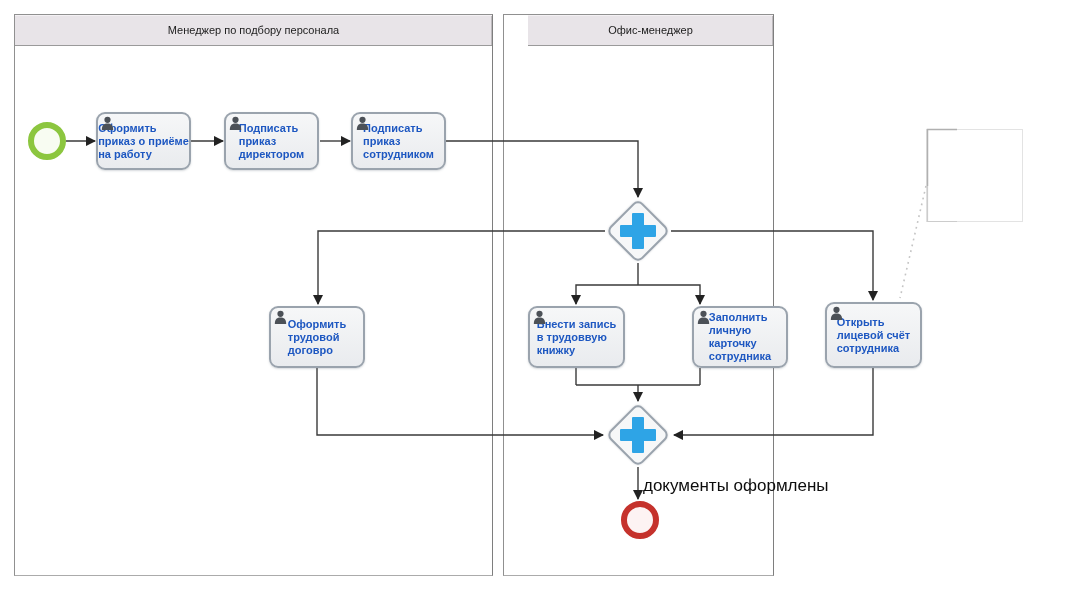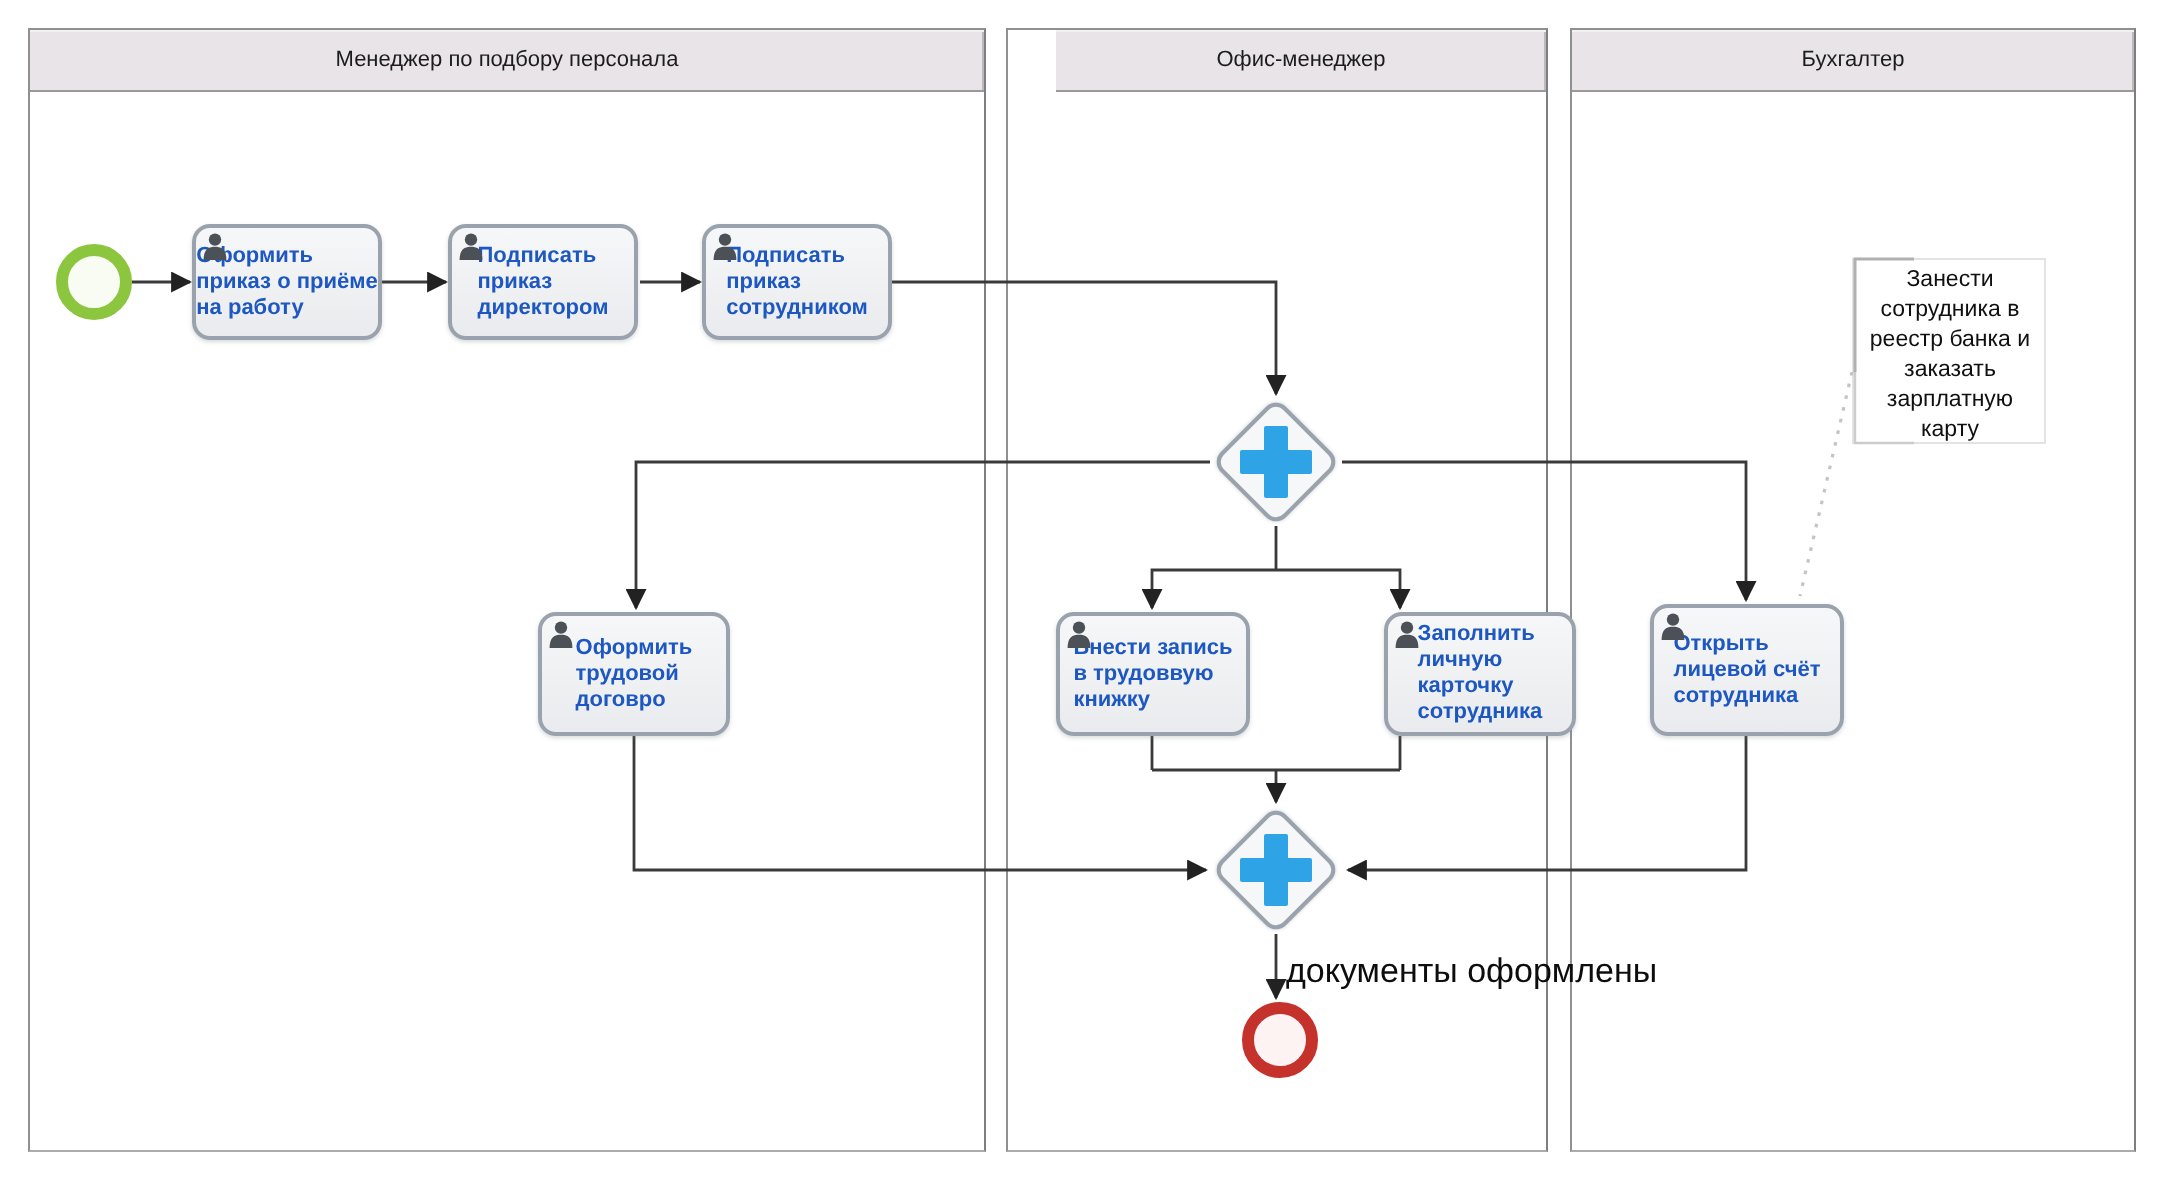--- a/index.html
+++ b/index.html
@@ -52,25 +52,20 @@
 <div id="stage">
 
   <div class="lane" style="left:14px;width:479px;">
     <div class="lane-header">
       <span>Менеджер по подбору персонала</span>
     </div>
   </div>
   <div class="lane" style="left:503px;width:271px;padding-left:24px;">
     <div class="lane-header">
       <span>Офис-менеджер</span>
-    </div>
-  </div>
-  <div class="lane" style="left:785px;width:283px;">
-    <div class="lane-header">
-      <span>Бухгалтер</span>
     </div>
   </div>
 
   <svg id="wires" viewBox="0 0 1088 592">
     <defs>
       <marker id="arr" viewBox="0 0 10 10" refX="9" refY="5" markerWidth="7.5" markerHeight="7.5" orient="auto">
         <path d="M0,0 L10,5 L0,10 Z" fill="#222222"></path>
       </marker>
     </defs>
 
@@ -187,20 +182,14 @@
 
   <div class="gateway" style="left:615px;top:412px;">
     <div class="gw-diamond"></div>
     <div class="bar-h"></div>
     <div class="bar-v"></div>
   </div>
 
   <div class="flow-label" style="left:643px;top:476px;">документы оформлены</div>
   <div class="event event-end" style="left:621px;top:501px;"></div>
 
-  <div class="annotation-text">Занести
-сотрудника в
-реестр банка и
-заказать
-зарплатную
-карту</div>
 
 </div>
 
 </body></html>

